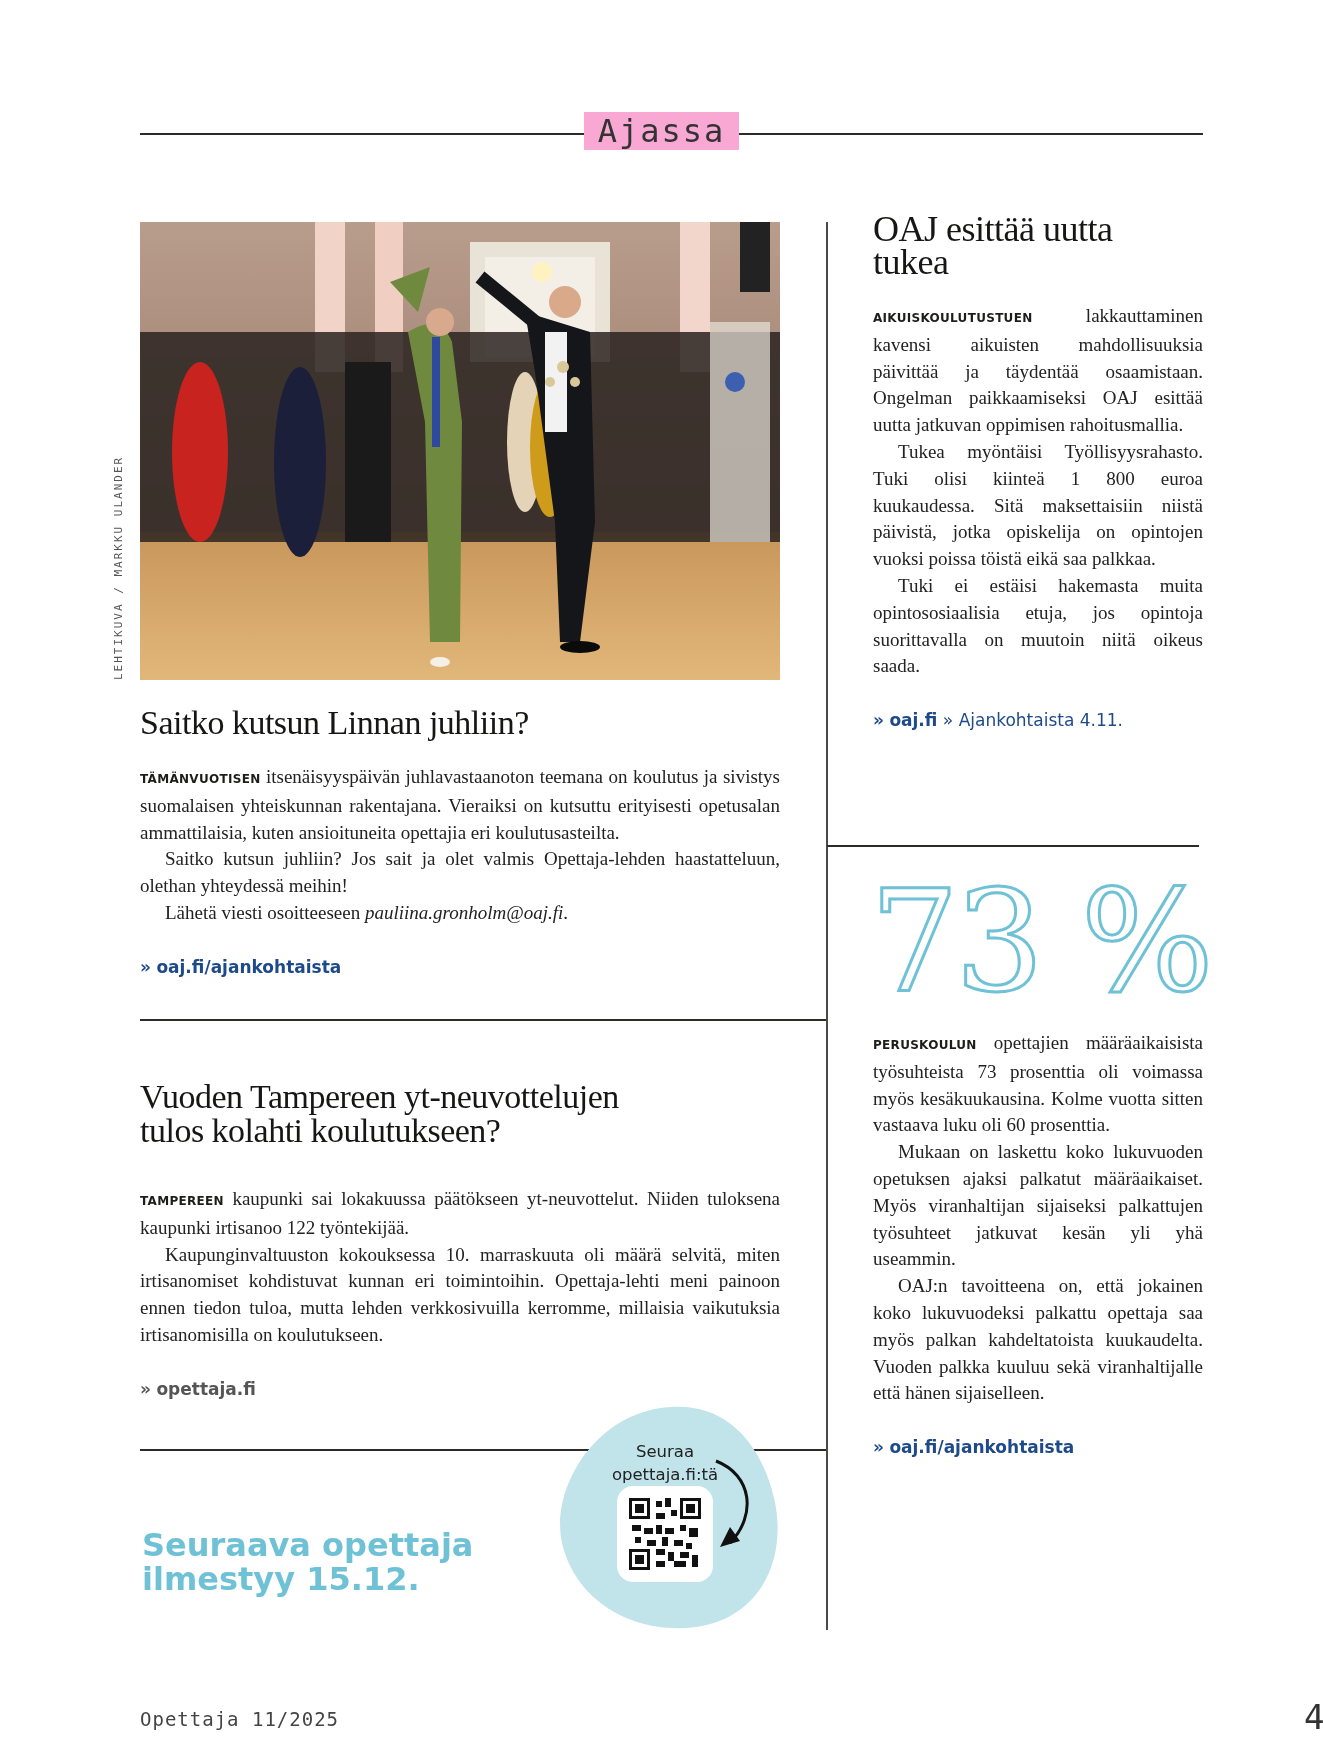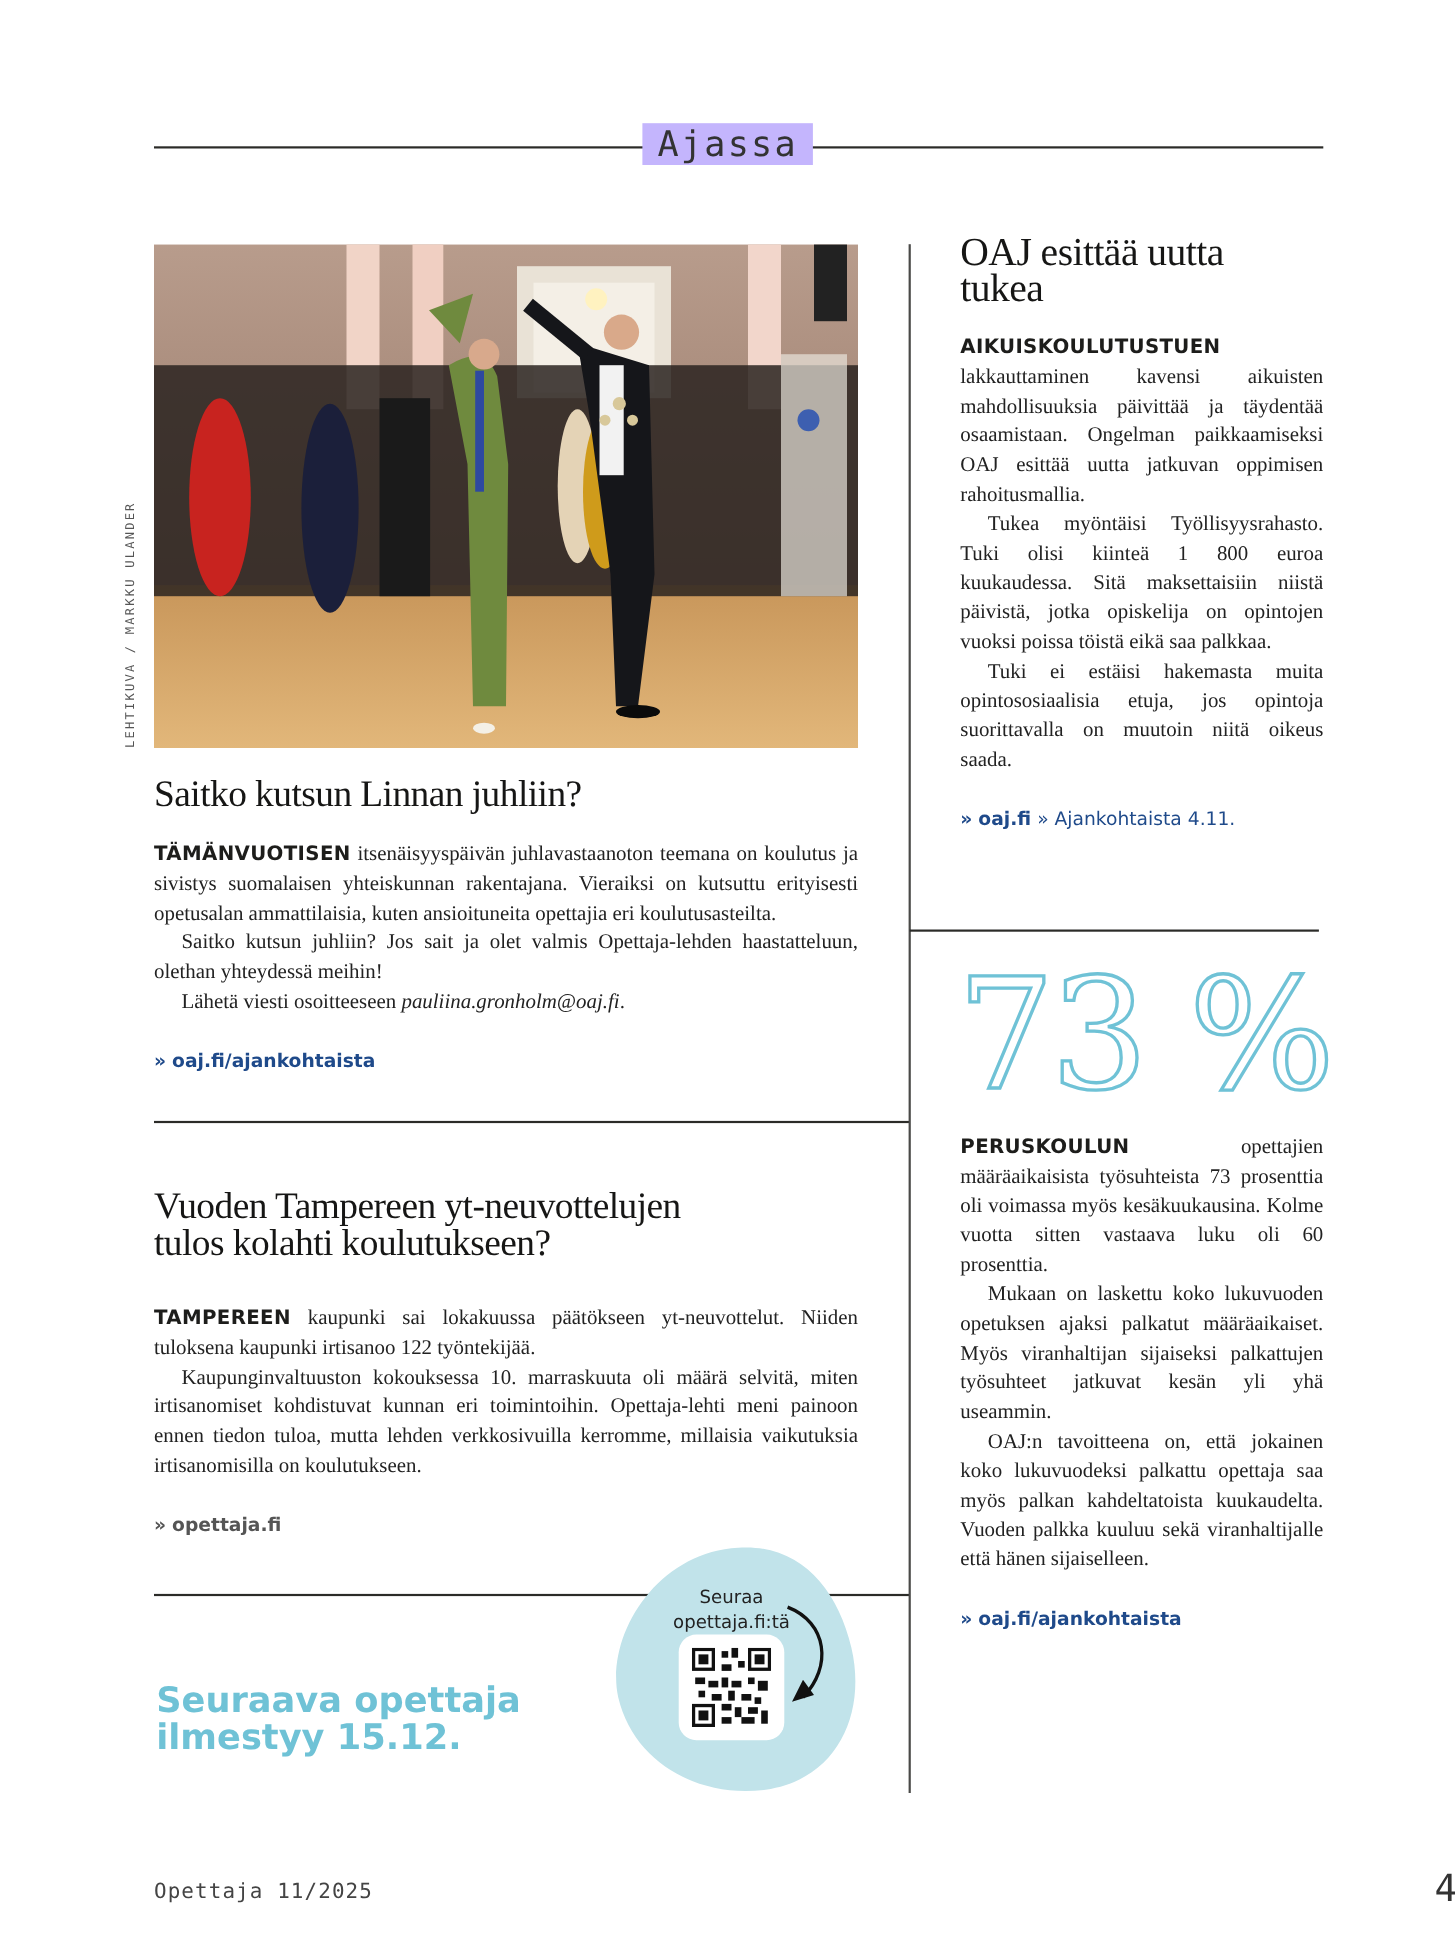--- a/index.html
+++ b/index.html
@@ -1,30 +1,30 @@
 <!DOCTYPE html>
 <html><head>
 <meta charset="utf-8">
 <style>
   html, body { margin:0; padding:0; background:#ffffff; }
   body { width:1323px; height:1764px; position:relative; overflow:hidden; font-family:"DejaVu Serif", serif; color:#1d1d1b; }
   .abs { position:absolute; }
   .hline { position:absolute; height:2px; background:#2b2b28; }
   .vline { position:absolute; width:2px; background:#4a4a48; }
   .section-title { position:absolute; top:112px; left:0; width:1323px; text-align:center; font-family:"DejaVu Sans Mono", monospace; font-size:32px; letter-spacing:2px; color:#333; font-weight:300; }
-  .section-title span { background:#c4b5fd; padding:0 14px; }
+  .section-title span { background:#f9a8d4; padding:0 14px; }
   .photo { position:absolute; left:140px; top:222px; width:640px; height:458px; overflow:hidden; }
   .credit { position:absolute; left:112px; top:680px; transform-origin:left top; transform:rotate(-90deg); font-family:"DejaVu Sans Mono", monospace; font-size:11px; letter-spacing:2px; color:#555; white-space:nowrap; }
   h2 { margin:0; font-family:"Liberation Serif", serif; font-weight:400; color:#161615; letter-spacing:-0.5px; }
   .h-left { font-size:34px; line-height:34px; }
   .h-right { font-size:36px; line-height:33px; }
   .body { font-family:"Liberation Serif", serif; font-size:19px; line-height:26.8px; color:#222; text-align:justify; }
   .body p { margin:0; text-indent:25px; }
   .body p.first { text-indent:0; }
-  .lead { font-family:"DejaVu Sans", sans-serif; font-weight:700; font-size:18px; letter-spacing:0.3px; color:#1d1d1b;margin-top:14px; }
+  .lead { font-family:"DejaVu Sans", sans-serif; font-weight:700; font-size:12px; letter-spacing:0.3px; color:#1d1d1b;margin-top:14px; }
   .link { font-family:"DejaVu Sans", sans-serif; font-size:17px; color:#1f4a8a; }
   .link b { font-weight:700; }
   .link.grey { color:#555; }
   .bignum { position:absolute; left:870px; top:872px; font-family:"DejaVu Serif", serif; font-size:140px; line-height:140px; color:#fff; -webkit-text-stroke:3px #6fc2d6; font-weight:400; letter-spacing:-4px; white-space:nowrap; }
   .next { position:absolute; left:142px; top:1528px; font-family:"DejaVu Sans", sans-serif; font-weight:700; font-size:32px; line-height:34px; color:#6fc2d6; }
   .blob { position:absolute; left:556px; top:1403px; width:230px; height:226px; }
   .follow { position:absolute; left:590px; top:1440px; width:150px; text-align:center; font-family:"DejaVu Sans", sans-serif; font-size:16.5px; line-height:23px; color:#222; }
   .qrbox { position:absolute; left:617px; top:1486px; width:96px; height:96px; background:#fff; border-radius:16px; }
   .footer-left { position:absolute; left:140px; top:1708px; font-family:"DejaVu Sans Mono", monospace; font-size:19px; color:#444; letter-spacing:1px; }
   .footer-right { position:absolute; left:1304px; top:1697px; font-family:"DejaVu Sans Mono", monospace; font-size:34px; color:#333; font-weight:300; }

